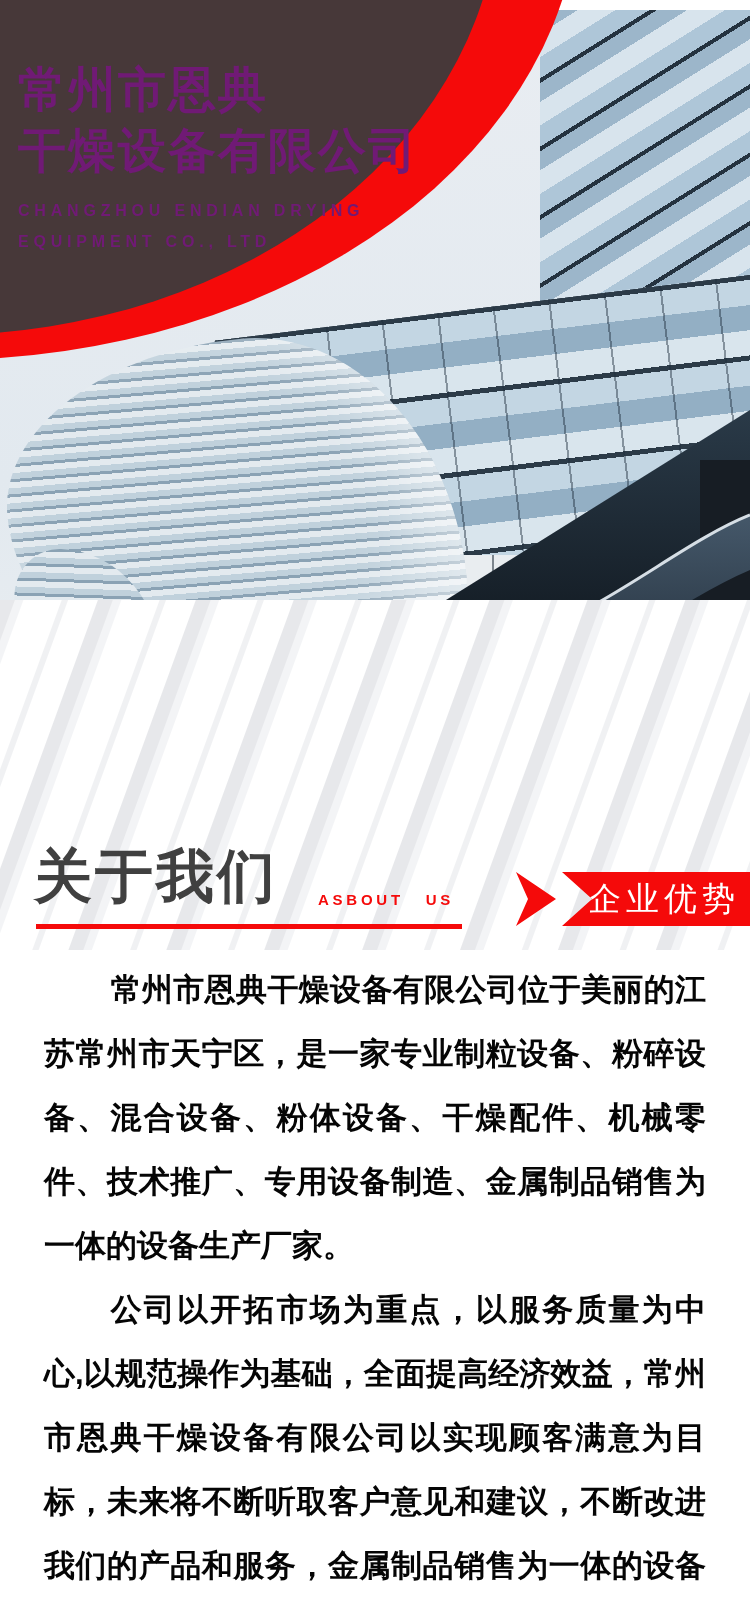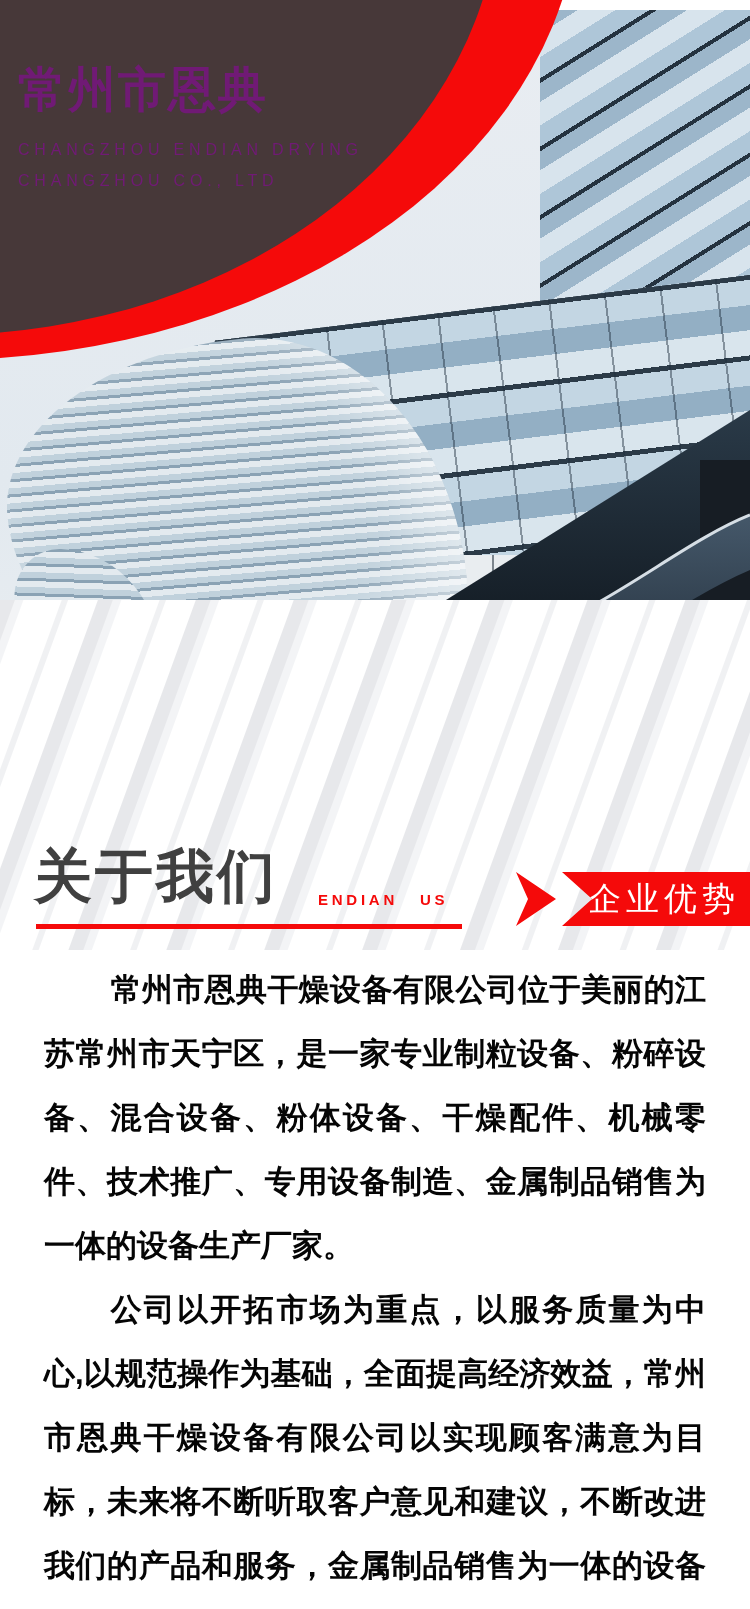--- a/index.html
+++ b/index.html
@@ -52,21 +52,21 @@
   .tree-1 { left:6px;  top:700px; width:54px; height:48px; background:#83705e; }
   .tree-2 { left:60px; top:712px; width:62px; height:44px; background:#95816c; }
   .tree-3 { left:120px;top:706px; width:50px; height:46px; background:#8a765f; }
   .street { position:absolute; left:0; top:742px; width:230px; height:16px; background:#5d7e86; opacity:.7; }
   .photo-svg { position:absolute; inset:0; }
 
   
   .header-svg { position:absolute; left:0; top:0; width:750px; height:400px; z-index:6; }
   .brand { position:absolute; left:18px; top:22px; z-index:7; color:#701a75;margin-top:37px; }
   .brand-title { font-size:48px; line-height:61px; font-weight:800; letter-spacing:2px; }
-  .brand-sub { margin-top:14px; font-size:16px; line-height:31px; font-weight:400; letter-spacing:0.30em; }
+  .brand-sub { margin-top:14px; font-size:16px; line-height:31px; font-weight:700; letter-spacing:0.30em; }
 
   
   .arc-svg { position:absolute; left:0; top:600px; width:750px; height:350px; z-index:5; }
   .about-heading { position:absolute; left:34px; top:838px; z-index:7;
     color:#404040; font-size:58px; font-weight:900; letter-spacing:3px; }
   .about-heading-en { position:absolute; left:318px; top:891px; z-index:7;
     color:#f50a0a; font-size:15px; font-weight:800; letter-spacing:0.25em; word-spacing:14px; }
   .heading-underline { position:absolute; left:36px; top:924px; width:426px; height:5px;
     background:#f50a0a; z-index:7; }
 
@@ -138,29 +138,30 @@
   </svg>
 
   <svg class="header-svg" viewBox="0 0 750 400">
     <ellipse cx="-60" cy="-110" rx="640" ry="470" fill="#f50a0a"></ellipse>
     <ellipse cx="-60" cy="-110" rx="560" ry="445" fill="#473839"></ellipse>
   </svg>
 
   <div class="brand">
     <div class="brand-title">
       <div>常州市恩典</div>
+      <div>干燥设备有限公司</div>
     </div>
     <div class="brand-sub">
       <div>CHANGZHOU ENDIAN DRYING</div>
-      <div>CHANGZHOU CO., LTD</div>
+      <div>EQUIPMENT CO., LTD</div>
     </div>
   </div>
 
   <div class="about-heading">关于我们</div>
-  <div class="about-heading-en">ENDIAN US</div>
+  <div class="about-heading-en">ASBOUT US</div>
   <div class="heading-underline"></div>
 
   <div class="ribbon">
     <div class="ribbon-chevron"></div>
     <div class="ribbon-band">
       <span class="ribbon-label">企业优势</span>
     </div>
   </div>
 
   <div class="about-body">

